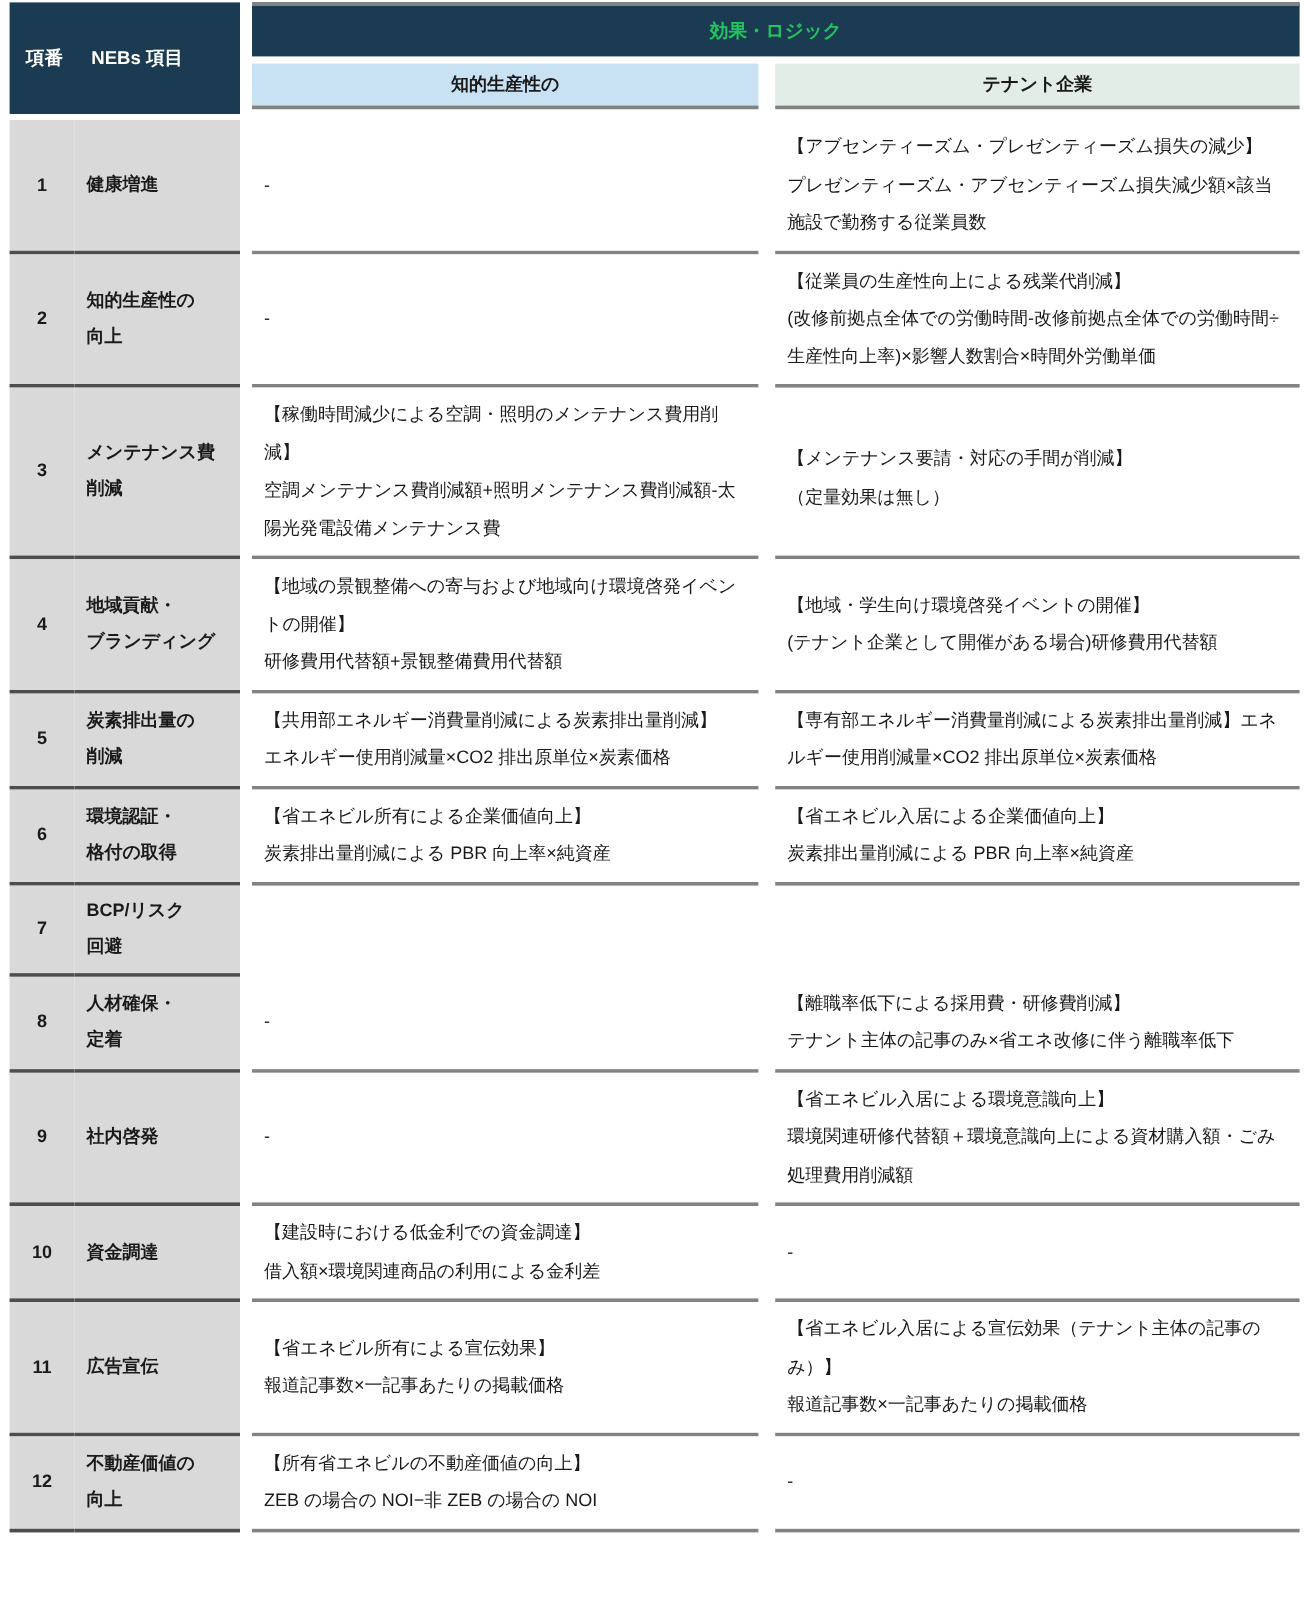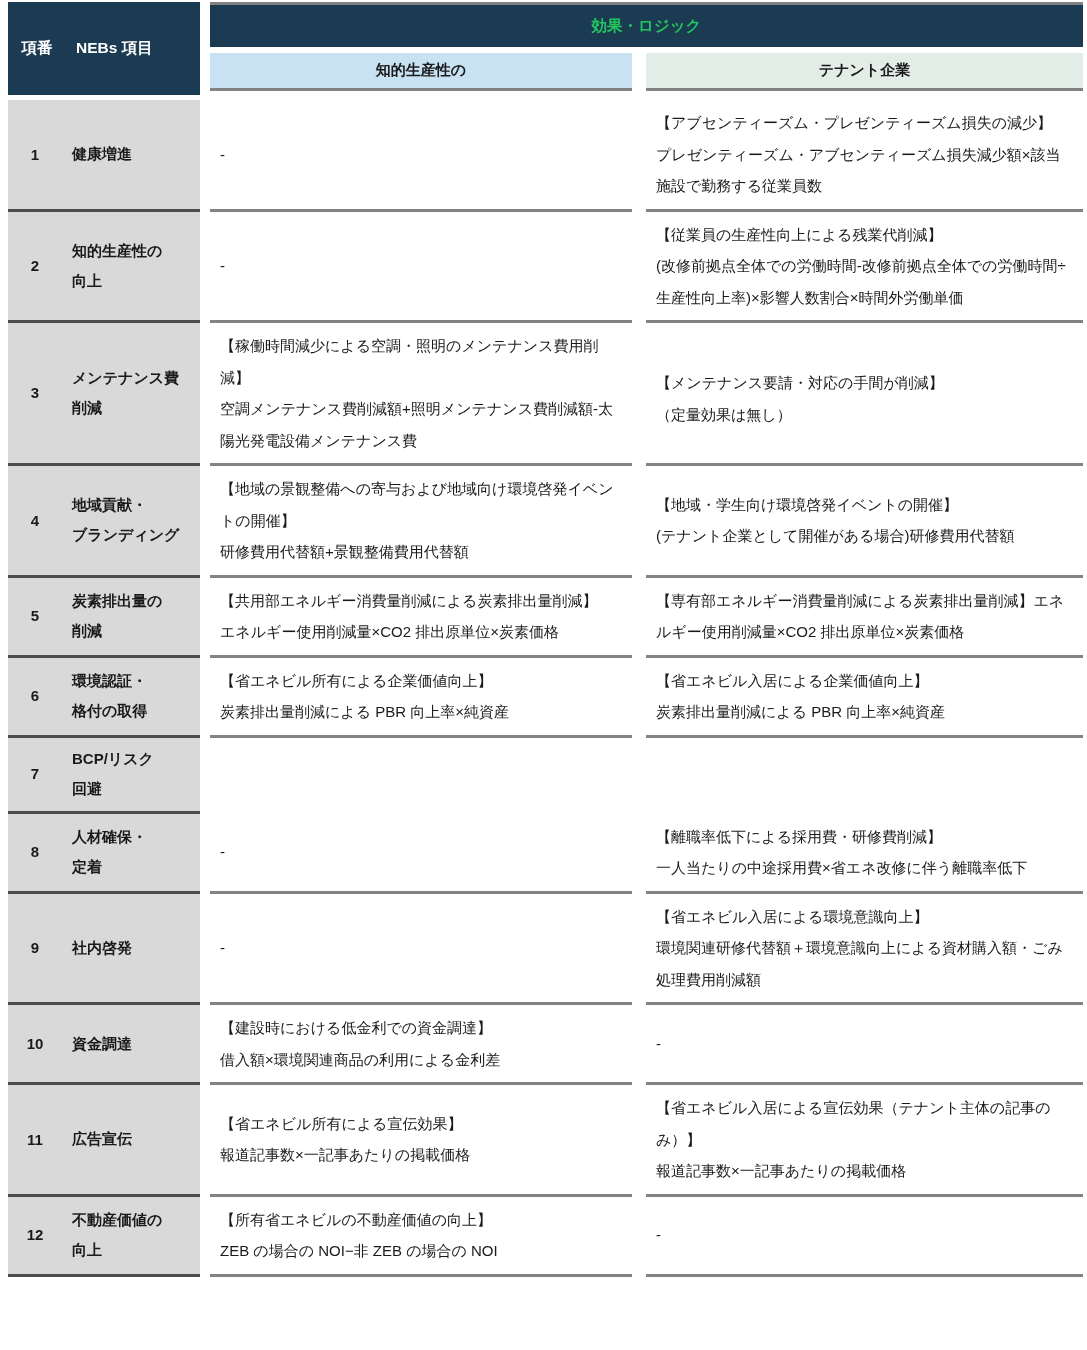--- a/index.html
+++ b/index.html
@@ -187,21 +187,21 @@
       </div>
       <div class="cell cell-item" style="grid-row: 10;">
         <span class="cell-text">人材確保・
 定着</span>
       </div>
       <div class="cell cell-owner" style="grid-row: 10;">
         <span class="cell-text">-</span>
       </div>
       <div class="cell cell-tenant" style="grid-row: 10;">
         <span class="cell-text">【離職率低下による採用費・研修費削減】
-一人当たりの中途採用費×省エネ改修に伴う離職率低下</span>
+テナント主体の記事のみ×省エネ改修に伴う離職率低下</span>
       </div>
       <div class="cell cell-num" style="grid-row: 11;">
         <span class="cell-text">9</span>
       </div>
       <div class="cell cell-item" style="grid-row: 11;">
         <span class="cell-text">社内啓発</span>
       </div>
       <div class="cell cell-owner" style="grid-row: 11;">
         <span class="cell-text">-</span>
       </div>

